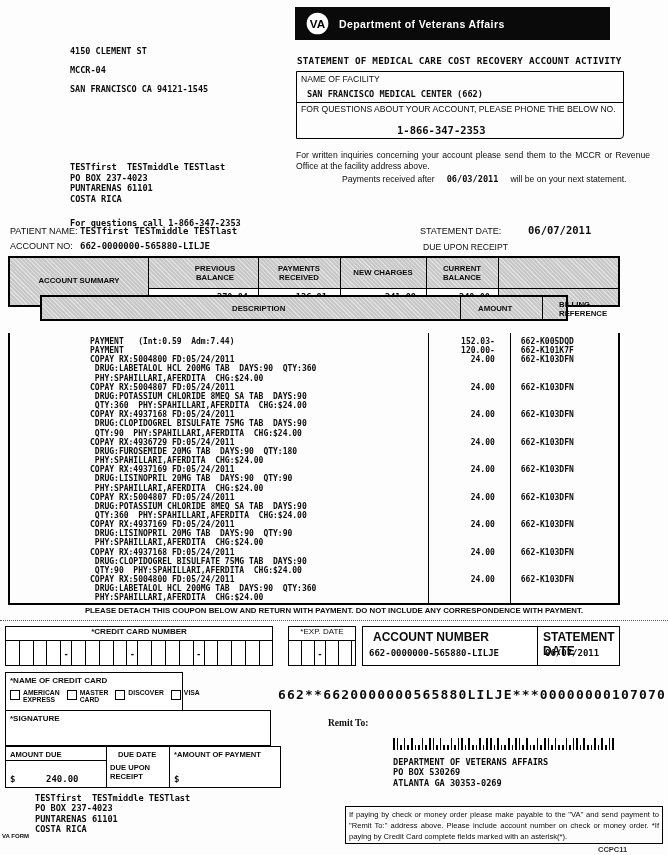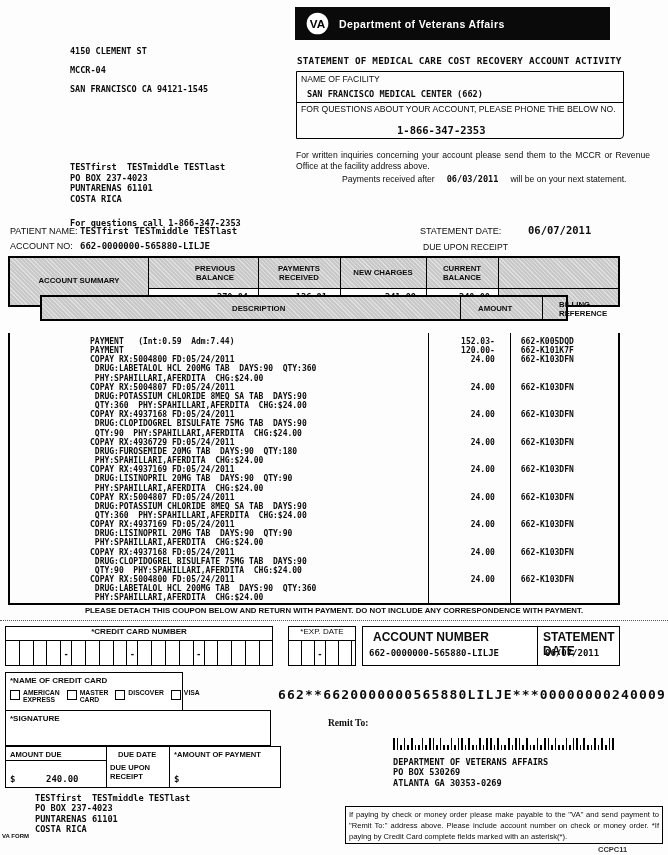--- a/index.html
+++ b/index.html
@@ -311,21 +311,21 @@
         <span class="cbox"></span>
         <span class="cbl">DISCOVER</span>
       </div>
       <div class="copt">
         <span class="cbox"></span>
         <span class="cbl">VISA</span>
       </div>
     </div>
 </div>
 
-<div class="abs" id="ocr">662**6620000000565880LILJE***00000000240009</div>
+<div class="abs" id="ocr">662**6620000000565880LILJE***00000000107070</div>
 
 <div class="abs cpnbox" id="sigbox">
   <div class="hd sans">*SIGNATURE</div>
 </div>
 
 <div class="abs cpnbox" id="amtbox">
   <div class="vline" style="left:100px;"></div>
   <div class="vline" style="left:163px;"></div>
   <div class="abs" style="left:0;top:13px;width:100px;height:1.2px;background:#000;"></div>
   <div class="lbl" style="left:4px;top:3px;">AMOUNT DUE</div>

